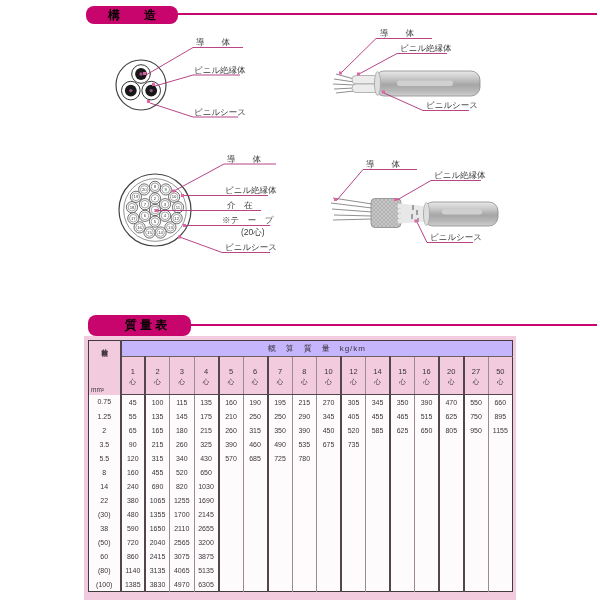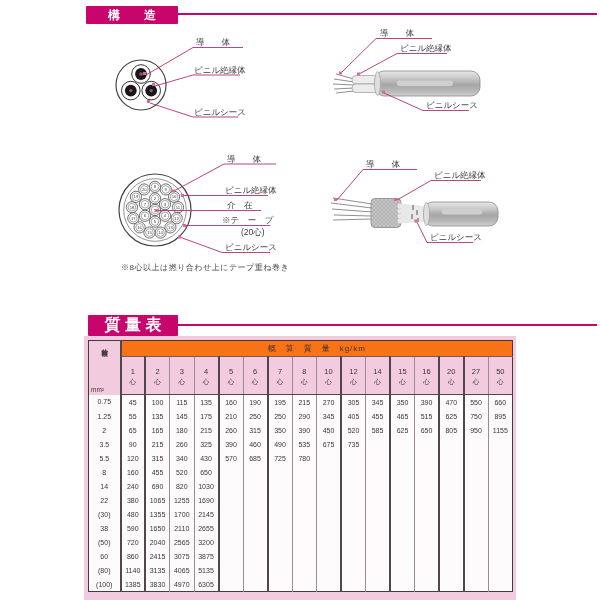--- a/index.html
+++ b/index.html
@@ -1,38 +1,38 @@
 <!DOCTYPE html>
 <html><head>
 <meta charset="utf-8">
 <style>
   html,body{margin:0;padding:0;background:#fff;}
   .page{position:relative;width:600px;height:600px;background:#ffffff;overflow:hidden;
         font-family:"Liberation Sans",sans-serif;color:#3c3339;}
-  .title-badge{position:absolute;background:#c7056c;color:#ffffff;border-radius:1px;
+  .title-badge{position:absolute;background:#c7056c;color:#000000;border-radius:8px;
         display:flex;align-items:center;justify-content:center;font-weight:bold;}
   #badge-construction{left:86px;top:6px;width:92px;height:18px;font-size:12px;}
-  #badge-mass{left:88px;top:315px;width:90px;height:21px;font-size:16px;}
+  #badge-mass{left:88px;top:315px;width:90px;height:21px;font-size:12px;padding-left:13px;}
   .title-rule{position:absolute;height:0;border-top:2px solid #c7056c;}
   #rule-construction{left:178px;top:13px;width:419px;}
   #rule-mass{left:178px;top:324px;width:419px;}
   .figs{position:absolute;left:0;top:0;}
   .fig-label{font-size:8.5px;fill:#3a3a3a;}
   .leader{stroke:#b03078;stroke-width:0.9;fill:none;}
   .mark{fill:#e263a4;}
   .note{position:absolute;left:121px;top:262px;font-size:8px;color:#4a4a4a;letter-spacing:0.5px;}
   .panel{position:absolute;left:84px;top:336px;width:432px;height:264px;background:#f2cbdf;}
   table.mass{position:absolute;left:88px;top:340px;width:424px;border-collapse:collapse;
         table-layout:fixed;border:1.5px solid #433b40;}
   .mass th,.mass td{border-left:1px solid #9c8a93;font-weight:normal;padding:0;
         text-align:center;color:#3c3339;overflow:hidden;white-space:nowrap;}
   .mass th:first-child,.mass td:first-child{border-left:none;}
   .mass .g{border-left:2px solid #53454c;}
   .lblhead,.rowlab{background:#f2cbdf;border-right:2px solid #53454c;}
-  .spanhead{background:#f97316;border-bottom:1px solid #6d5f66;font-size:8px;height:15px;letter-spacing:1px;}
+  .spanhead{background:#c4b5fd;border-bottom:1px solid #6d5f66;font-size:8px;height:15px;letter-spacing:1px;}
   #row-counts th{background:#f2cbdf;font-size:7.5px;height:19px;vertical-align:bottom;padding-bottom:2px;}
   #row-suffix th{background:#f2cbdf;font-size:6.5px;height:16px;vertical-align:top;
         border-bottom:1.5px solid #53454c;}
   #mass-body td{background:#fefbfd;font-size:7px;height:14px;}
   .rowlab{font-size:7px;}
   .lbl-inner{display:flex;flex-direction:column;justify-content:space-between;align-items:center;height:50px;padding:1px 0;}
   .vert{writing-mode:vertical-rl;text-orientation:upright;font-size:6.5px;letter-spacing:0.5px;}
   .unit{font-size:6.5px;align-self:flex-start;padding-left:2px;}
 </style>
 </head>
@@ -221,21 +221,20 @@
       <path class="leader" d="M481,180.5 L431,180.5 L397,200"></path>
         <rect class="mark" x="394" y="198" width="3" height="3"></rect>
       <path class="leader" d="M473,242.5 L427,242.5 L417,222"></path>
         <rect class="mark" x="414.5" y="219.5" width="3" height="3"></rect>
       <text class="fig-label" x="366" y="167">導　　体</text>
       <text class="fig-label" x="434" y="178">ビニル絶縁体</text>
       <text class="fig-label" x="430" y="240">ビニルシース</text>
     </g>
   </svg>
 
-  <div class="note">※8心以上は撚り合わせ上にテープ重ね巻き</div>
 
   <div class="panel"></div>
   <table class="mass">
     <colgroup id="mass-colgroup">
         <col style="width: 32px;">
         <col style="width: 24.5px;">
         <col style="width: 24.5px;">
         <col style="width: 24.5px;">
         <col style="width: 24.5px;">
         <col style="width: 24.5px;">

